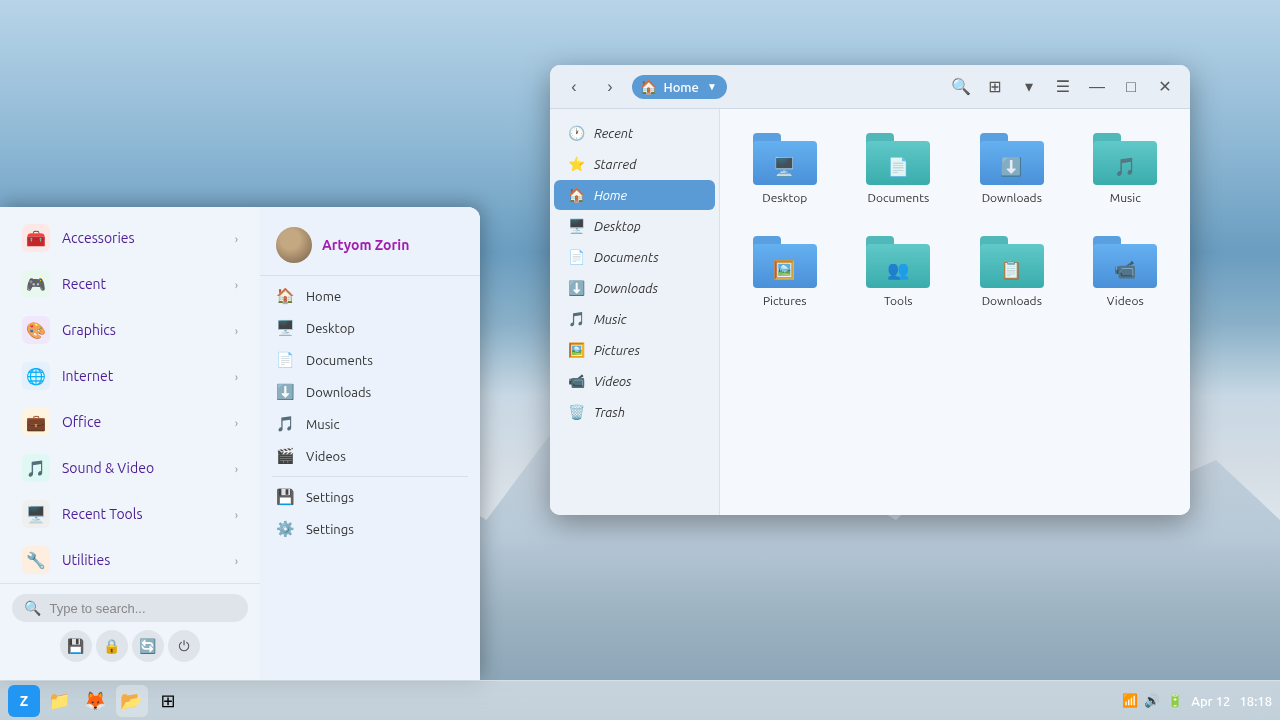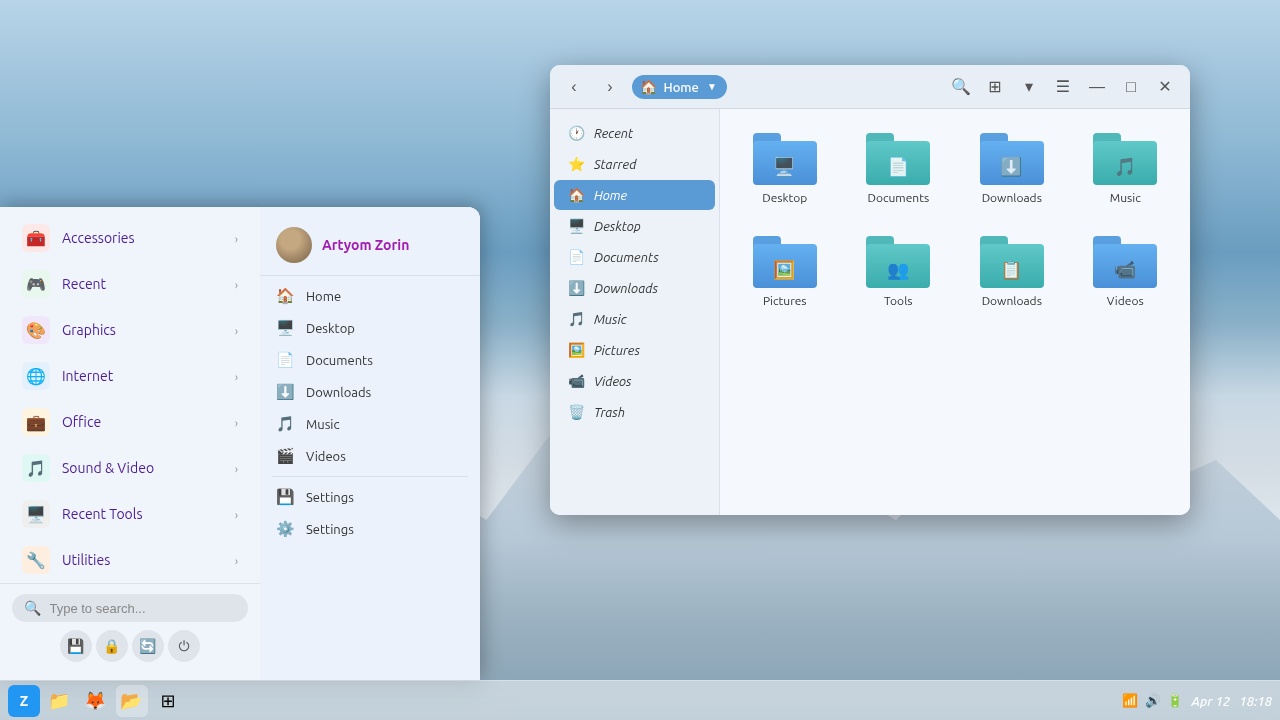--- a/index.html
+++ b/index.html
@@ -81,21 +81,20 @@
     .taskbar-right {
       margin-left: auto;
       display: flex;
       align-items: center;
       gap: 8px;
       color: white;
       font-size: 13px;
     }
     .taskbar-right .time {
       font-weight: 500;
-      font-style: italic;
     }
     .taskbar-sys-icons {
       display: flex;
       align-items: center;
       gap: 6px;
     }
 
     
     .app-menu {
       position: absolute;

